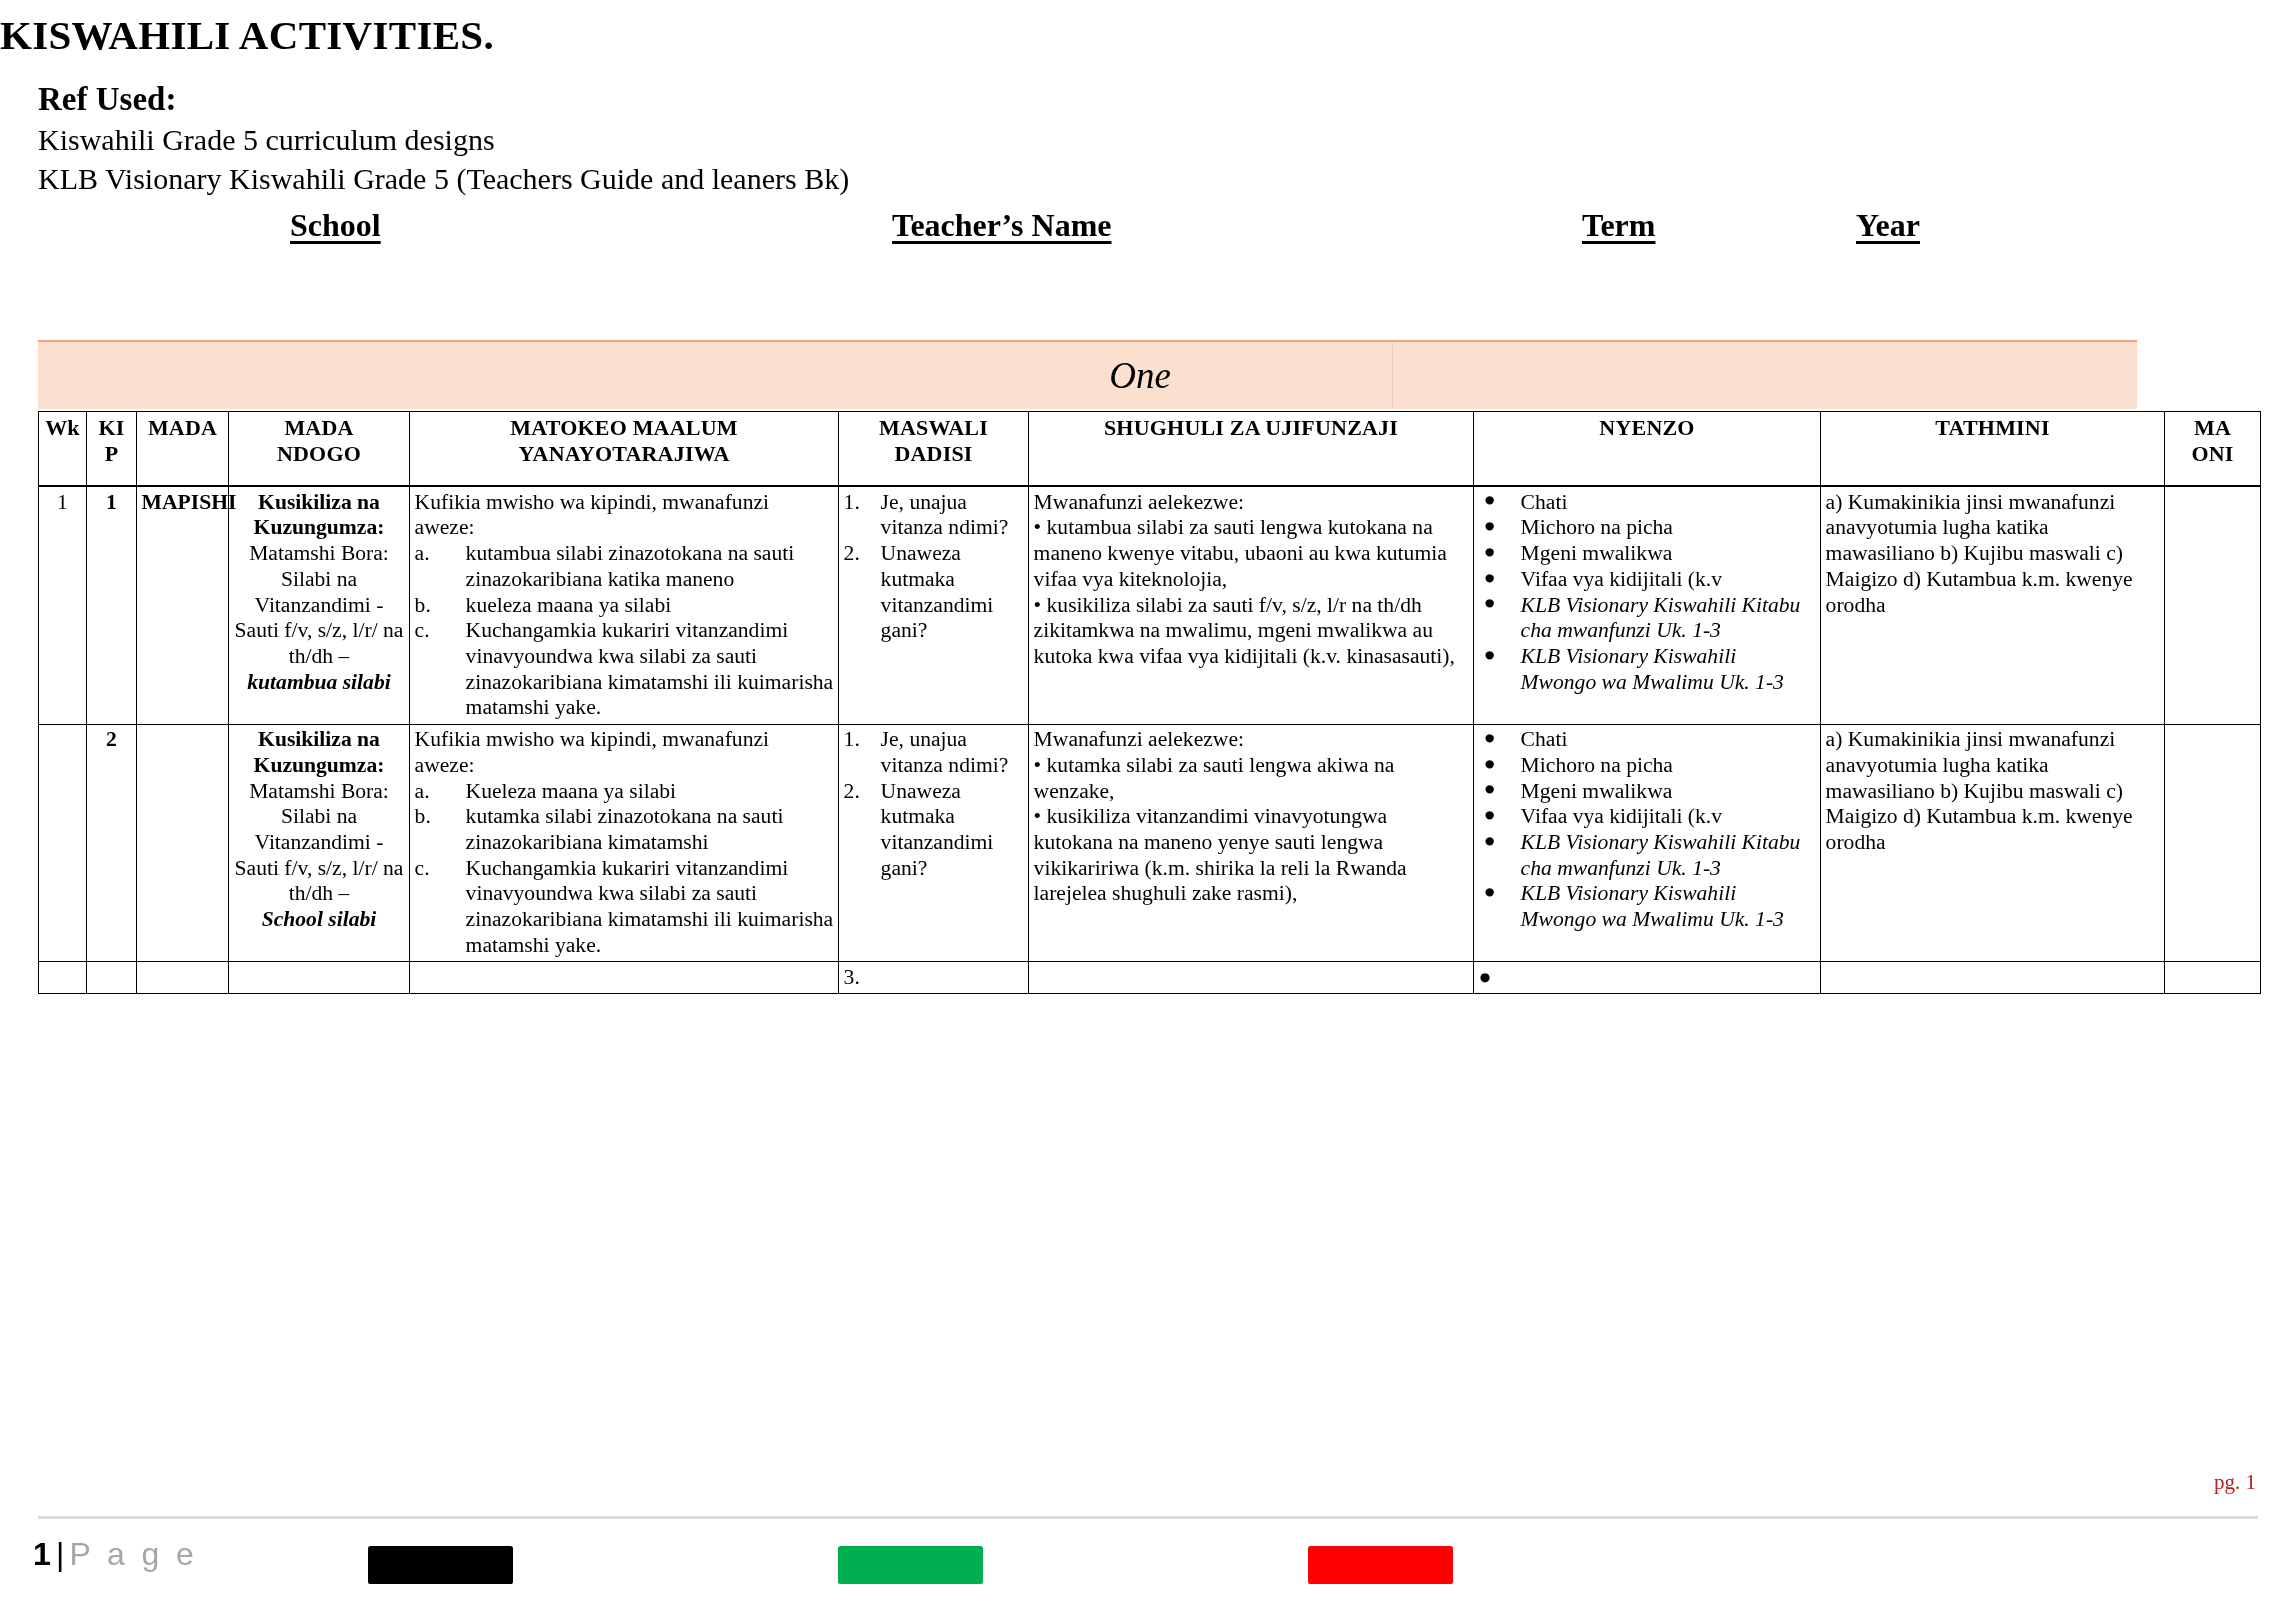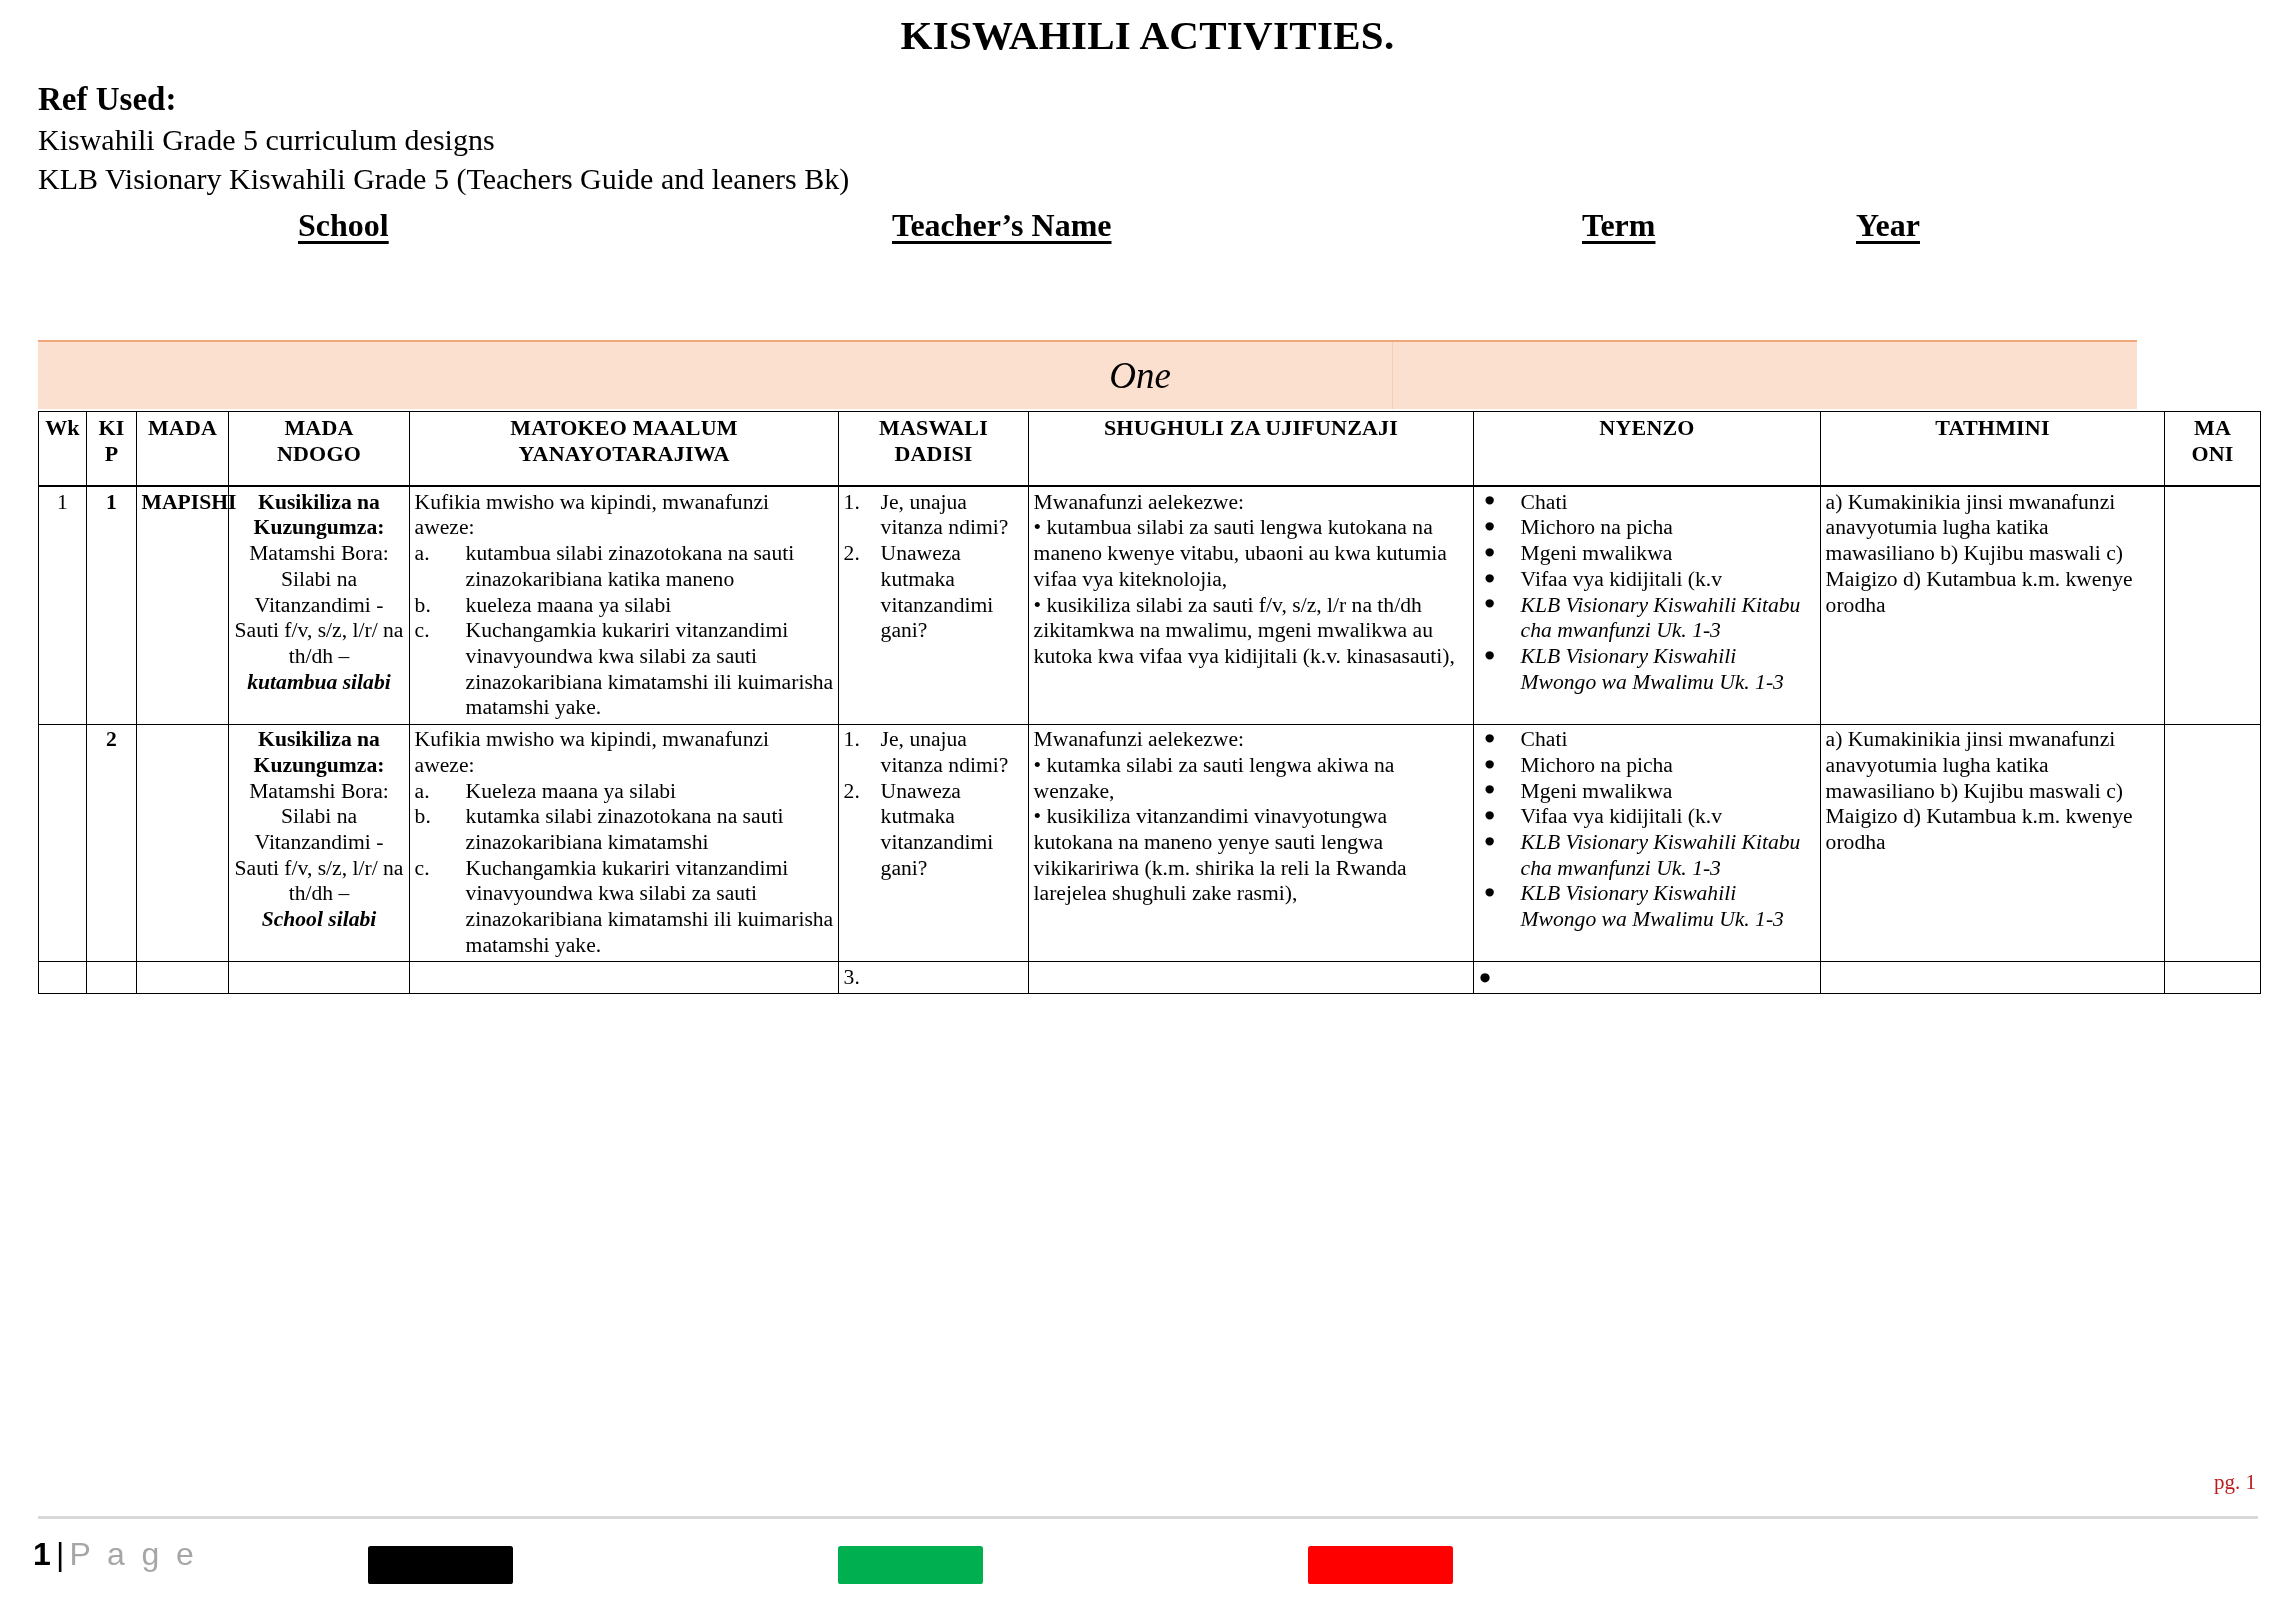--- a/index.html
+++ b/index.html
@@ -11,21 +11,21 @@
     width: 2295px;
     height: 1623px;
     font-family: "Liberation Serif", "DejaVu Serif", serif;
     color: #000000;
     position: relative;
     overflow: hidden;
   }
 
   
   .doc-title {
-    text-align: center;
+    text-align: left;
     font-weight: bold;
     font-size: 41px;
     line-height: 1.16;
     letter-spacing: 0.3px;
     margin: 0;
     padding-top: 11.8px;
   }
   .doc-title .line2 { display: block; }
 
   
@@ -51,21 +51,21 @@
   }
   .field-row span {
     position: absolute;
     font-weight: bold;
     font-size: 32px;
     text-decoration: underline;
     text-decoration-thickness: 3.3px;
     text-underline-offset: 5.2px;
     white-space: nowrap;
   }
-  .f-school  { left: 298px; text-align: center; }
+  .f-school  { left: 290px; text-align: center; }
   .f-teacher { left: 892px; }
   .f-term    { left: 1582px; }
   .f-year    { left: 1856px; }
 
   
   .peach-band {
     position: absolute;
     left: 38px;
     top: 340px;
     width: 2099px;

